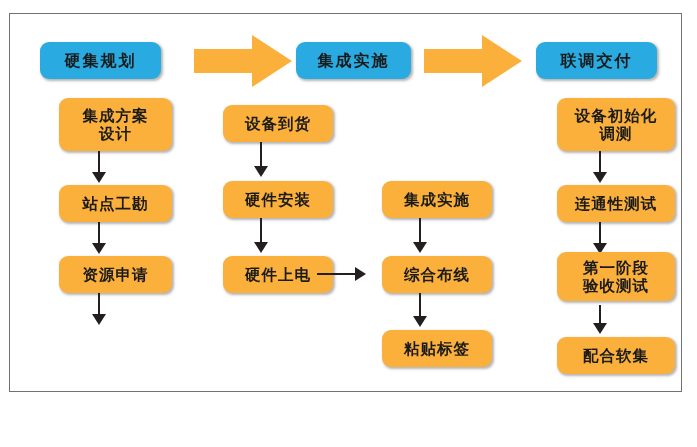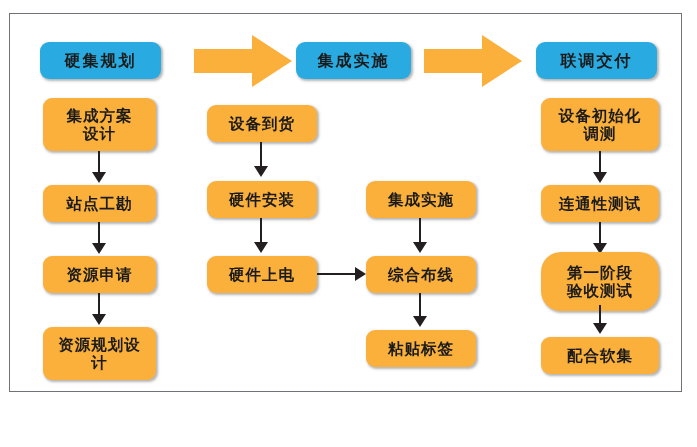--- a/index.html
+++ b/index.html
@@ -54,20 +54,21 @@
   }
   .node.phase {
     background: #29abe2;
     font-size: 16px;
     letter-spacing: 2px;
   }
   .node.task {
     background: #fbb03b;
     font-size: 15.5px;
     letter-spacing: 1px;
+    margin-left: 16px;
   }
   .node .label {
     display: block;
     padding: 0 4px;
     white-space: pre-line;
   }
   
   .conn-v {
     position: absolute;
     width: 2px;
@@ -158,24 +159,20 @@
     </div>
     <div class="conn-v" style="left:98px; top:222px; height:25px;"></div>
     <div class="arrowhead-down" style="left:92px; top:243px;"></div>
 
     <div class="node task" style="left:43px; top:256px; width:113px; height:37px;">
       <span class="label">资源申请</span>
     </div>
     <div class="conn-v" style="left:98px; top:293px; height:25px;"></div>
     <div class="arrowhead-down" style="left:92px; top:314px;"></div>
 
-    <div class="node task" style="left:43px; top:327px; width:113px; height:53px;">
-      <span class="label">资源规划设
-计</span>
-    </div>
 
     <div class="node task" style="left:207px; top:105px; width:110px; height:37px;">
       <span class="label">设备到货</span>
     </div>
     <div class="conn-v" style="left:260px; top:142px; height:28px;"></div>
     <div class="arrowhead-down" style="left:254px; top:166px;"></div>
 
     <div class="node task" style="left:207px; top:181px; width:110px; height:37px;">
       <span class="label">硬件安装</span>
     </div>
@@ -211,21 +208,21 @@
     </div>
     <div class="conn-v" style="left:599px; top:151px; height:25px;"></div>
     <div class="arrowhead-down" style="left:593px; top:172px;"></div>
 
     <div class="node task" style="left:541px; top:185px; width:118px; height:37px;">
       <span class="label">连通性测试</span>
     </div>
     <div class="conn-v" style="left:599px; top:222px; height:25px;"></div>
     <div class="arrowhead-down" style="left:593px; top:243px;"></div>
 
-    <div class="node task" style="left:541px; top:252px; width:118px; height:59px;border-radius:20px;">
+    <div class="node task" style="left:541px; top:252px; width:118px; height:49px;">
       <span class="label">第一阶段
 验收测试</span>
     </div>
     <div class="conn-v" style="left:599px; top:305px; height:22px;"></div>
     <div class="arrowhead-down" style="left:593px; top:323px;"></div>
 
     <div class="node task" style="left:541px; top:337px; width:118px; height:37px;">
       <span class="label">配合软集</span>
     </div>
 

